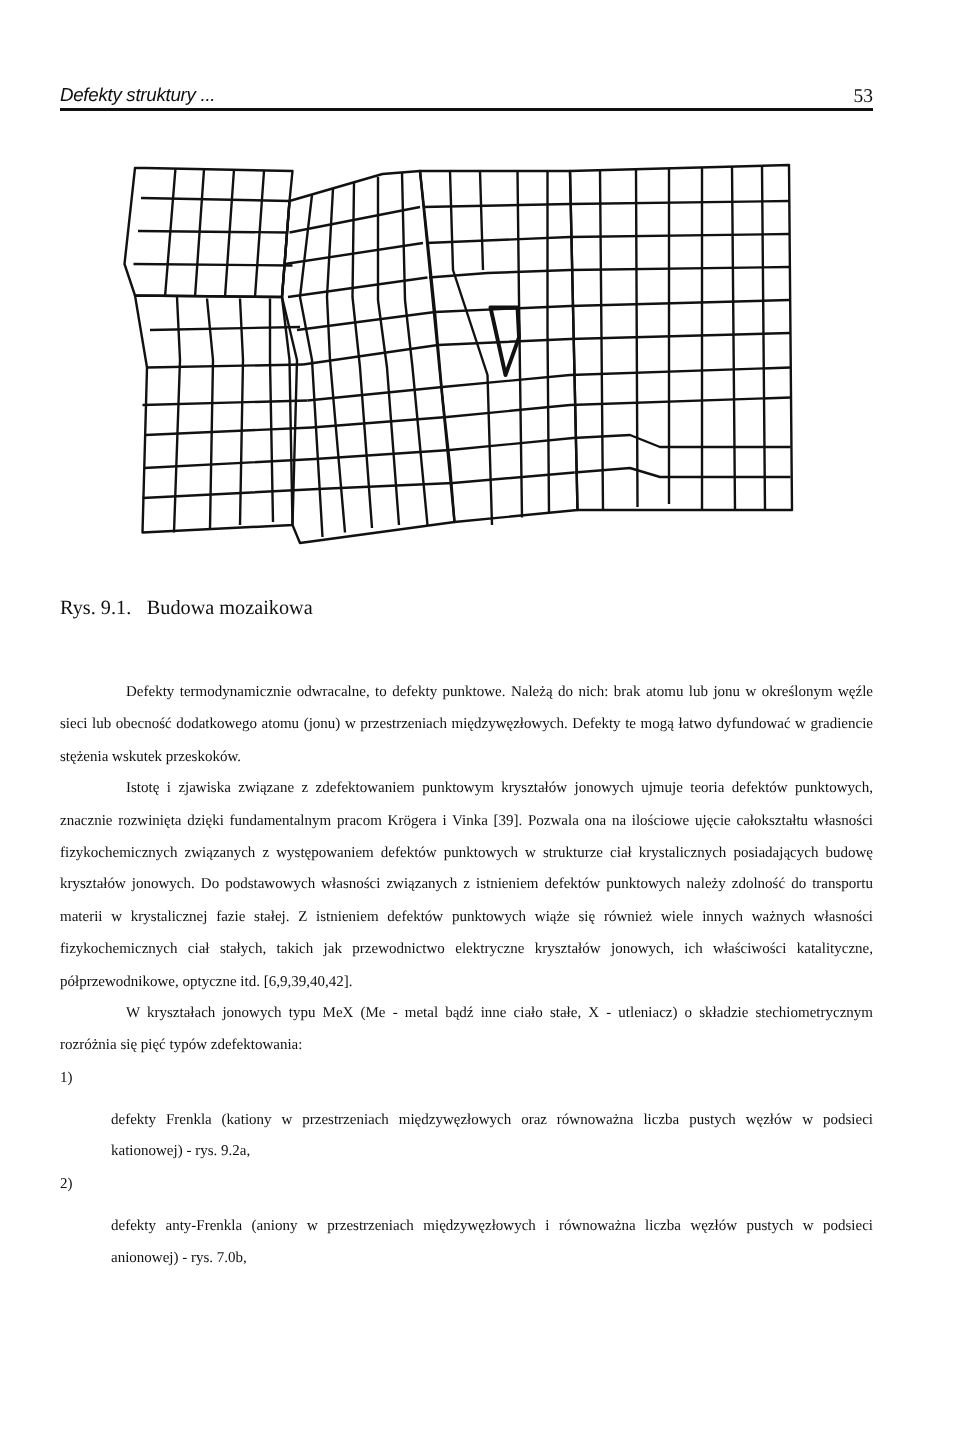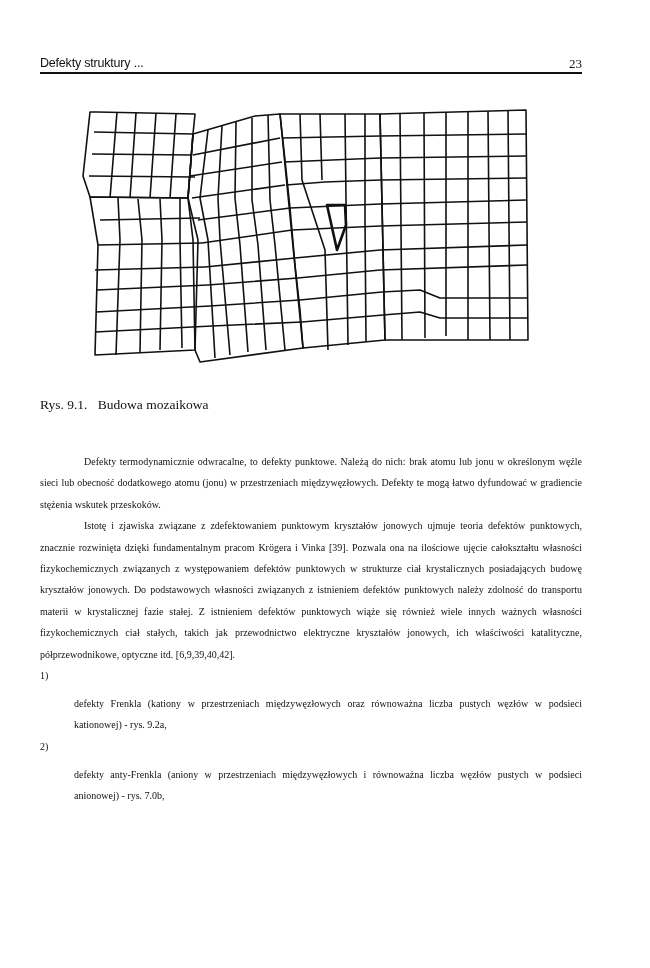--- a/index.html
+++ b/index.html
@@ -1,40 +1,40 @@
 <!DOCTYPE html>
 <html><head>
 <meta charset="utf-8">
 <style>
   html, body { margin:0; padding:0; background:#ffffff; }
   body { width:650px; height:968px; position:relative; overflow:hidden;
          font-family:"Liberation Serif", serif; color:#111; }
   .running-head { position:absolute; left:40px; top:56px; width:542px; height:16px; }
-  .rh-title { position:absolute; left:0; top:0; font-size:12.5px;
+  .rh-title { position:absolute; left:0; top:0; font-style:italic; font-size:12.5px;
               font-family:"Liberation Sans", sans-serif; letter-spacing:-0.2px;text-align:center; }
   .rh-page { position:absolute; right:0; top:0; font-size:13px; }
   .rh-rule { position:absolute; left:40px; top:72px; width:542px; height:2px; background:#111; }
   .figure { position:absolute; left:80px; top:100px; width:480px; height:280px; }
   .figure svg { display:block; }
   .caption { position:absolute; left:40px; top:397px; font-size:13.5px;text-align:right; }
   .caption .num { margin-right:7px; }
   .body-text { position:absolute; left:40px; top:451px; width:542px; font-size:10px;
                line-height:21.4px; text-align:justify; }
   .body-text p { margin:0; }
   .body-text p.indent { text-indent:44px; }
   .list-item { display:flex; }
   .list-item .marker { width:34px; flex:none; }
   .list-item .content { flex:1; text-align:justify;margin-top:28px; }
 </style>
 </head>
 <body>
 
 <div class="running-head">
   <span class="rh-title">Defekty struktury ...</span>
-  <span class="rh-page">23</span>
+  <span class="rh-page">53</span>
 </div>
 <div class="rh-rule"></div>
 
 <div class="figure">
   <svg width="480" height="280" viewBox="0 0 480 280">
     <g fill="none" stroke="#111" stroke-width="1.6" stroke-linejoin="round">
 
       <path d="M17 12 L115 14 L113 34 L108 98 L10 97 L3 76 L10 12 Z"></path>
 
       <path d="M14 32 L113 34 M12 54 L112 55 M9 76 L115 77"></path>
@@ -63,20 +63,21 @@
 </div>
 
 <div class="caption">
   <span class="num">Rys. 9.1.</span>
   <span>Budowa mozaikowa</span>
 </div>
 
 <div class="body-text">
   <p class="indent">Defekty termodynamicznie odwracalne, to defekty punktowe. Należą do nich: brak atomu lub jonu w określonym węźle sieci lub obecność dodatkowego atomu (jonu) w przestrzeniach międzywęzłowych. Defekty te mogą łatwo dyfundować w gradiencie stężenia wskutek przeskoków.</p>
   <p class="indent">Istotę i zjawiska związane z zdefektowaniem punktowym kryształów jonowych ujmuje teoria defektów punktowych, znacznie rozwinięta dzięki fundamentalnym pracom Krögera i Vinka [39]. Pozwala ona na ilościowe ujęcie całokształtu własności fizykochemicznych związanych z występowaniem defektów punktowych w strukturze ciał krystalicznych posiadających budowę kryształów jonowych. Do podstawowych własności związanych z istnieniem defektów punktowych należy zdolność do transportu materii w krystalicznej fazie stałej. Z istnieniem defektów punktowych wiąże się również wiele innych ważnych własności fizykochemicznych ciał stałych, takich jak przewodnictwo elektryczne kryształów jonowych, ich właściwości katalityczne, półprzewodnikowe, optyczne itd. [6,9,39,40,42].</p>
+  <p class="indent">W kryształach jonowych typu MeX (Me - metal bądź inne ciało stałe, X - utleniacz) o składzie stechiometrycznym rozróżnia się pięć typów zdefektowania:</p>
   <div class="list-item">
     <span class="marker">1)</span>
     <span class="content">defekty Frenkla (kationy w przestrzeniach międzywęzłowych oraz równoważna liczba pustych węzłów w podsieci kationowej) - rys. 9.2a,</span>
   </div>
   <div class="list-item">
     <span class="marker">2)</span>
     <span class="content">defekty anty-Frenkla (aniony w przestrzeniach międzywęzłowych i równoważna liczba węzłów pustych w podsieci anionowej) - rys. 7.0b,</span>
   </div>
 </div>
 

